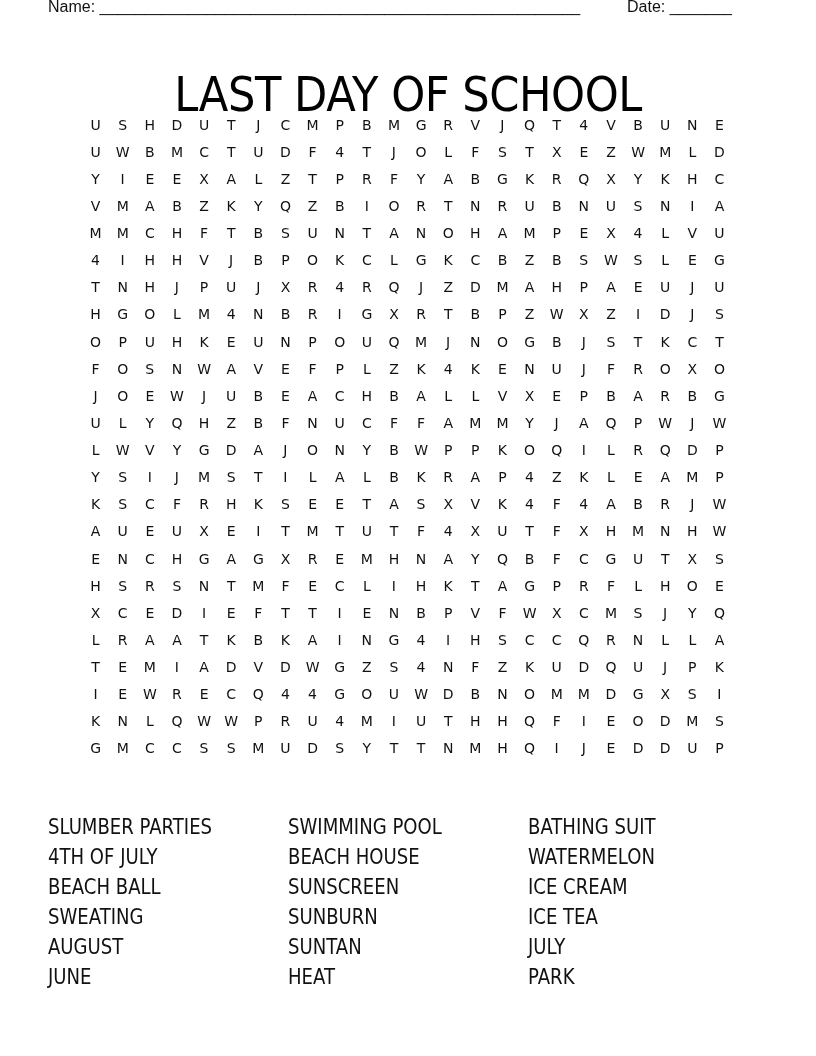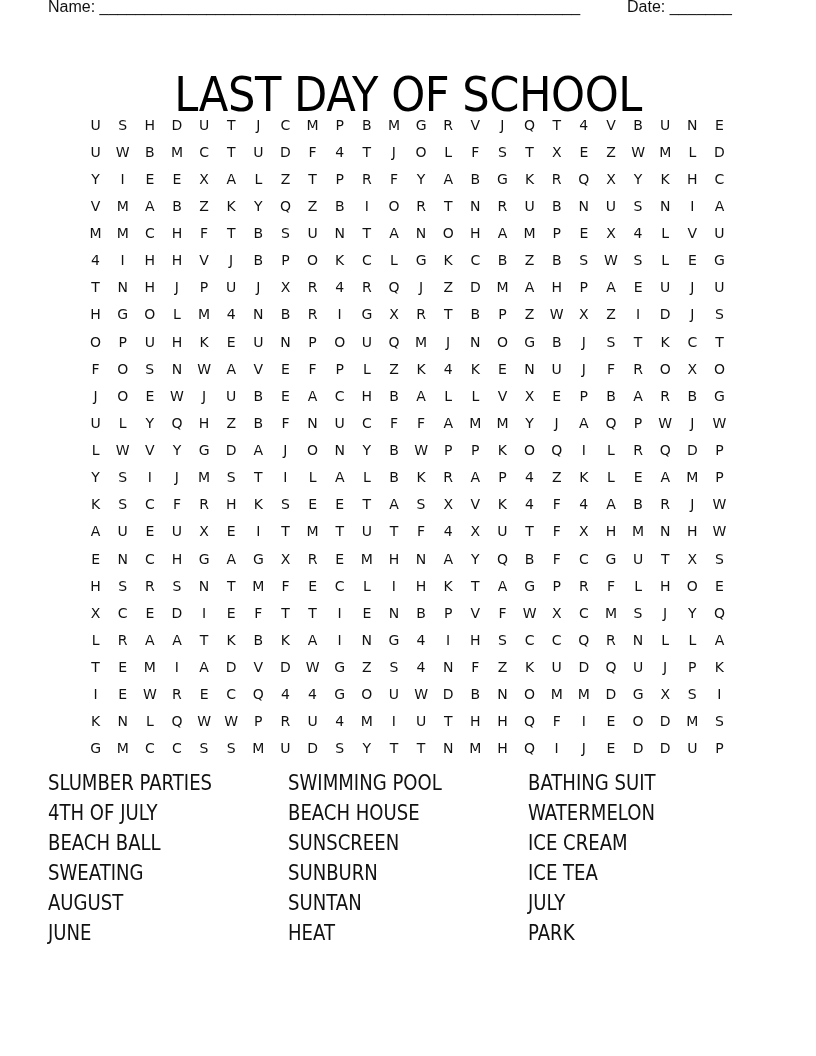--- a/index.html
+++ b/index.html
@@ -7,21 +7,21 @@
     .hdr { position: absolute; top: -2px; font-family: "Liberation Sans", sans-serif; font-size: 16px; color: #111; white-space: pre; }
     .hdr-name { left: 48px; }
     .hdr-date { left: 627px; }
     .title { position: absolute; top: 34px; left: 0; width: 816px; text-align: center;
              font-family: "DejaVu Sans", sans-serif; font-size: 48px; font-weight: normal;
              letter-spacing: -0.5px; transform: scaleX(0.9); transform-origin: center; }
     .grid { position: absolute; left: 82px; top: 111px; display: grid;
             grid-template-columns: repeat(24, 27.13px); grid-auto-rows: 27.13px; }
     .cell { display: flex; align-items: center; justify-content: center;
             font-family: "DejaVu Sans", sans-serif; font-size: 14px; color: #111; }
-    .words { position: absolute; left: 48px; top: 768px; display: grid;
+    .words { position: absolute; left: 48px; top: 812px; display: grid;
              grid-template-columns: 240px 240px 240px; grid-auto-rows: 30px; }
     .word { font-family: "DejaVu Sans", sans-serif; font-size: 21px; color: #111;
             transform: scaleX(0.86); transform-origin: left center; white-space: nowrap; line-height: 30px; }
   </style>
 </head>
 <body>
 
 <div class="hdr hdr-name">Name: ______________________________________________________</div>
 <div class="hdr hdr-date">Date: _______</div>
 

